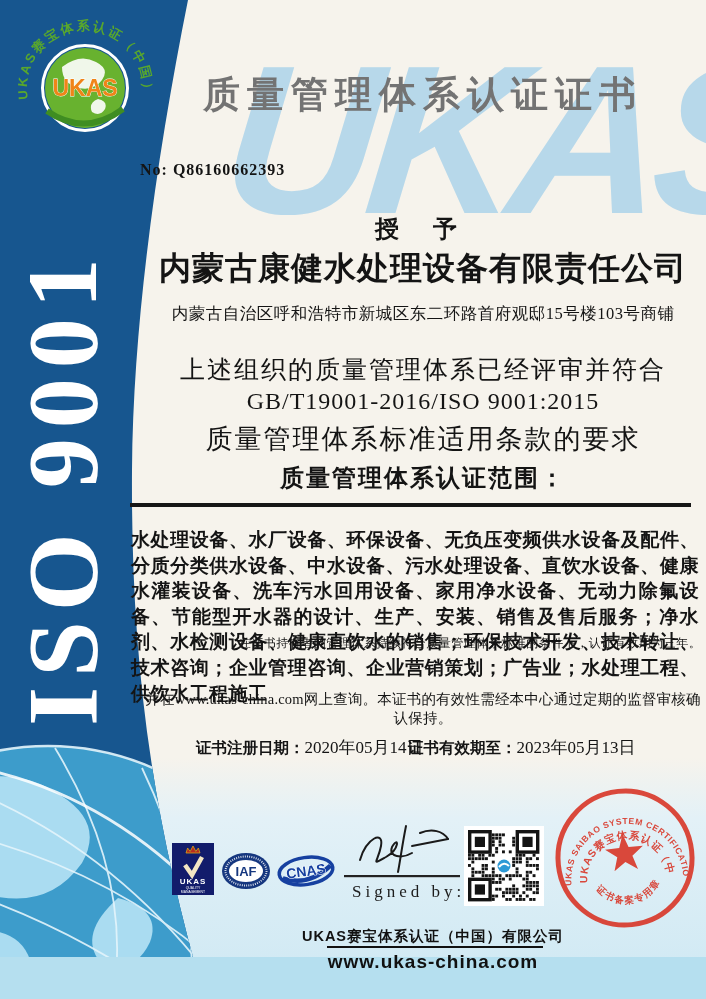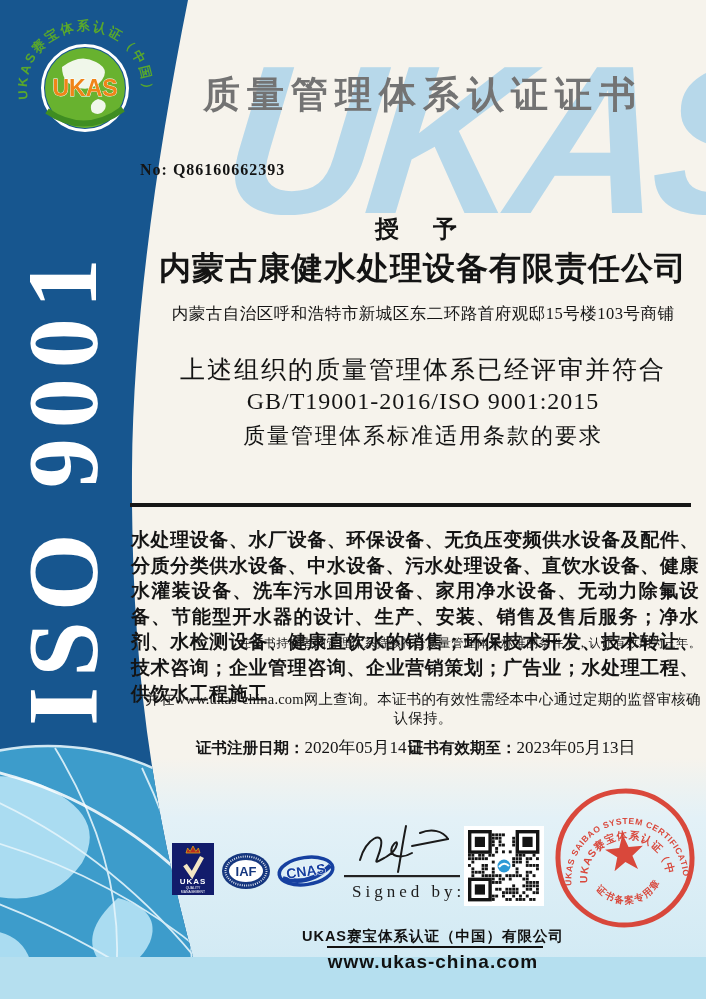--- a/index.html
+++ b/index.html
@@ -27,21 +27,21 @@
   .content{position:absolute;left:140px;top:0;width:566px;height:999px;z-index:4;}
   .c{position:absolute;left:0;width:100%;text-align:center;}
   .title{top:70px;font-size:37px;font-weight:700;letter-spacing:7px;color:#737373;white-space:nowrap;}
   .cert-no{top:161px;text-align:left;padding-right:106px;box-sizing:border-box;
     font-size:16px;font-weight:700;letter-spacing:1px;}
   .awarded{top:213px;font-size:24px;font-weight:700;letter-spacing:14px;}
   .company{top:247px;font-size:32px;font-weight:700;letter-spacing:1px;white-space:nowrap;}
   .address{top:303px;font-size:16.5px;letter-spacing:.5px;}
   .stmt1{top:353px;font-size:25px;letter-spacing:2px;}
   .standard{top:388px;font-size:24px;letter-spacing:1px;}
-  .stmt2{top:421px;font-size:22px;letter-spacing:2px;}
+  .stmt2{top:421px;font-size:27px;letter-spacing:2px;}
   .scope-head{top:462px;font-size:24px;font-weight:700;letter-spacing:2px;}
   .scope-rule{position:absolute;left:-10px;top:503px;width:561px;height:4px;background:#161616;}
   .scope-text{position:absolute;left:-9px;top:511px;width:568px;font-size:19px;font-weight:700;
     line-height:25.6px;text-align:justify;letter-spacing:.5px;margin-top:16px;}
   .note1{top:635px;font-size:12px;letter-spacing:.5px;padding-left:47px;}
   .note2{top:690px;font-size:14.5px;letter-spacing:.2px;}
   .dates{position:absolute;top:736px;left:0;width:100%;}
   .date-a{position:absolute;left:56px;white-space:nowrap;}
   .date-b{position:absolute;left:268px;white-space:nowrap;}
   .date-label{font-family:"Liberation Sans","DejaVu Sans",sans-serif;font-weight:700;font-size:15.5px;}
@@ -119,20 +119,21 @@
       <span>No:</span>
       <span> </span>
       <span>Q86160662393</span>
     </div>
     <div class="c awarded">授 予</div>
     <div class="c company">内蒙古康健水处理设备有限责任公司</div>
     <div class="c address">内蒙古自治区呼和浩特市新城区东二环路首府观邸15号楼103号商铺</div>
     <div class="c stmt1">上述组织的质量管理体系已经评审并符合</div>
     <div class="c standard">GB/T19001-2016/ISO 9001:2015</div>
     <div class="c stmt2">质量管理体系标准适用条款的要求</div>
+    <div class="c scope-head">质量管理体系认证范围：</div>
     <div class="scope-rule"></div>
     <div class="scope-text">水处理设备、水厂设备、环保设备、无负压变频供水设备及配件、分质分类供水设备、中水设备、污水处理设备、直饮水设备、健康水灌装设备、洗车污水回用设备、家用净水设备、无动力除氟设备、节能型开水器的设计、生产、安装、销售及售后服务；净水剂、水检测设备、健康直饮水的销售；环保技术开发、技术转让、技术咨询；企业管理咨询、企业营销策划；广告业；水处理工程、供饮水工程施工</div>
     <div class="c note1">在证书持有者的管理体系持续符合质量管理体系标准的条件下，认证有效期为三年。</div>
     <div class="c note2">并在www.ukas-china.com网上查询。本证书的有效性需经本中心通过定期的监督审核确认保持。</div>
     <div class="dates">
       <span class="date-a">
         <span class="date-label">证书注册日期：</span><span class="date-value">2020年05月14日</span>
       </span>
       <span class="date-b">
         <span class="date-label">证书有效期至：</span><span class="date-value">2023年05月13日</span>

